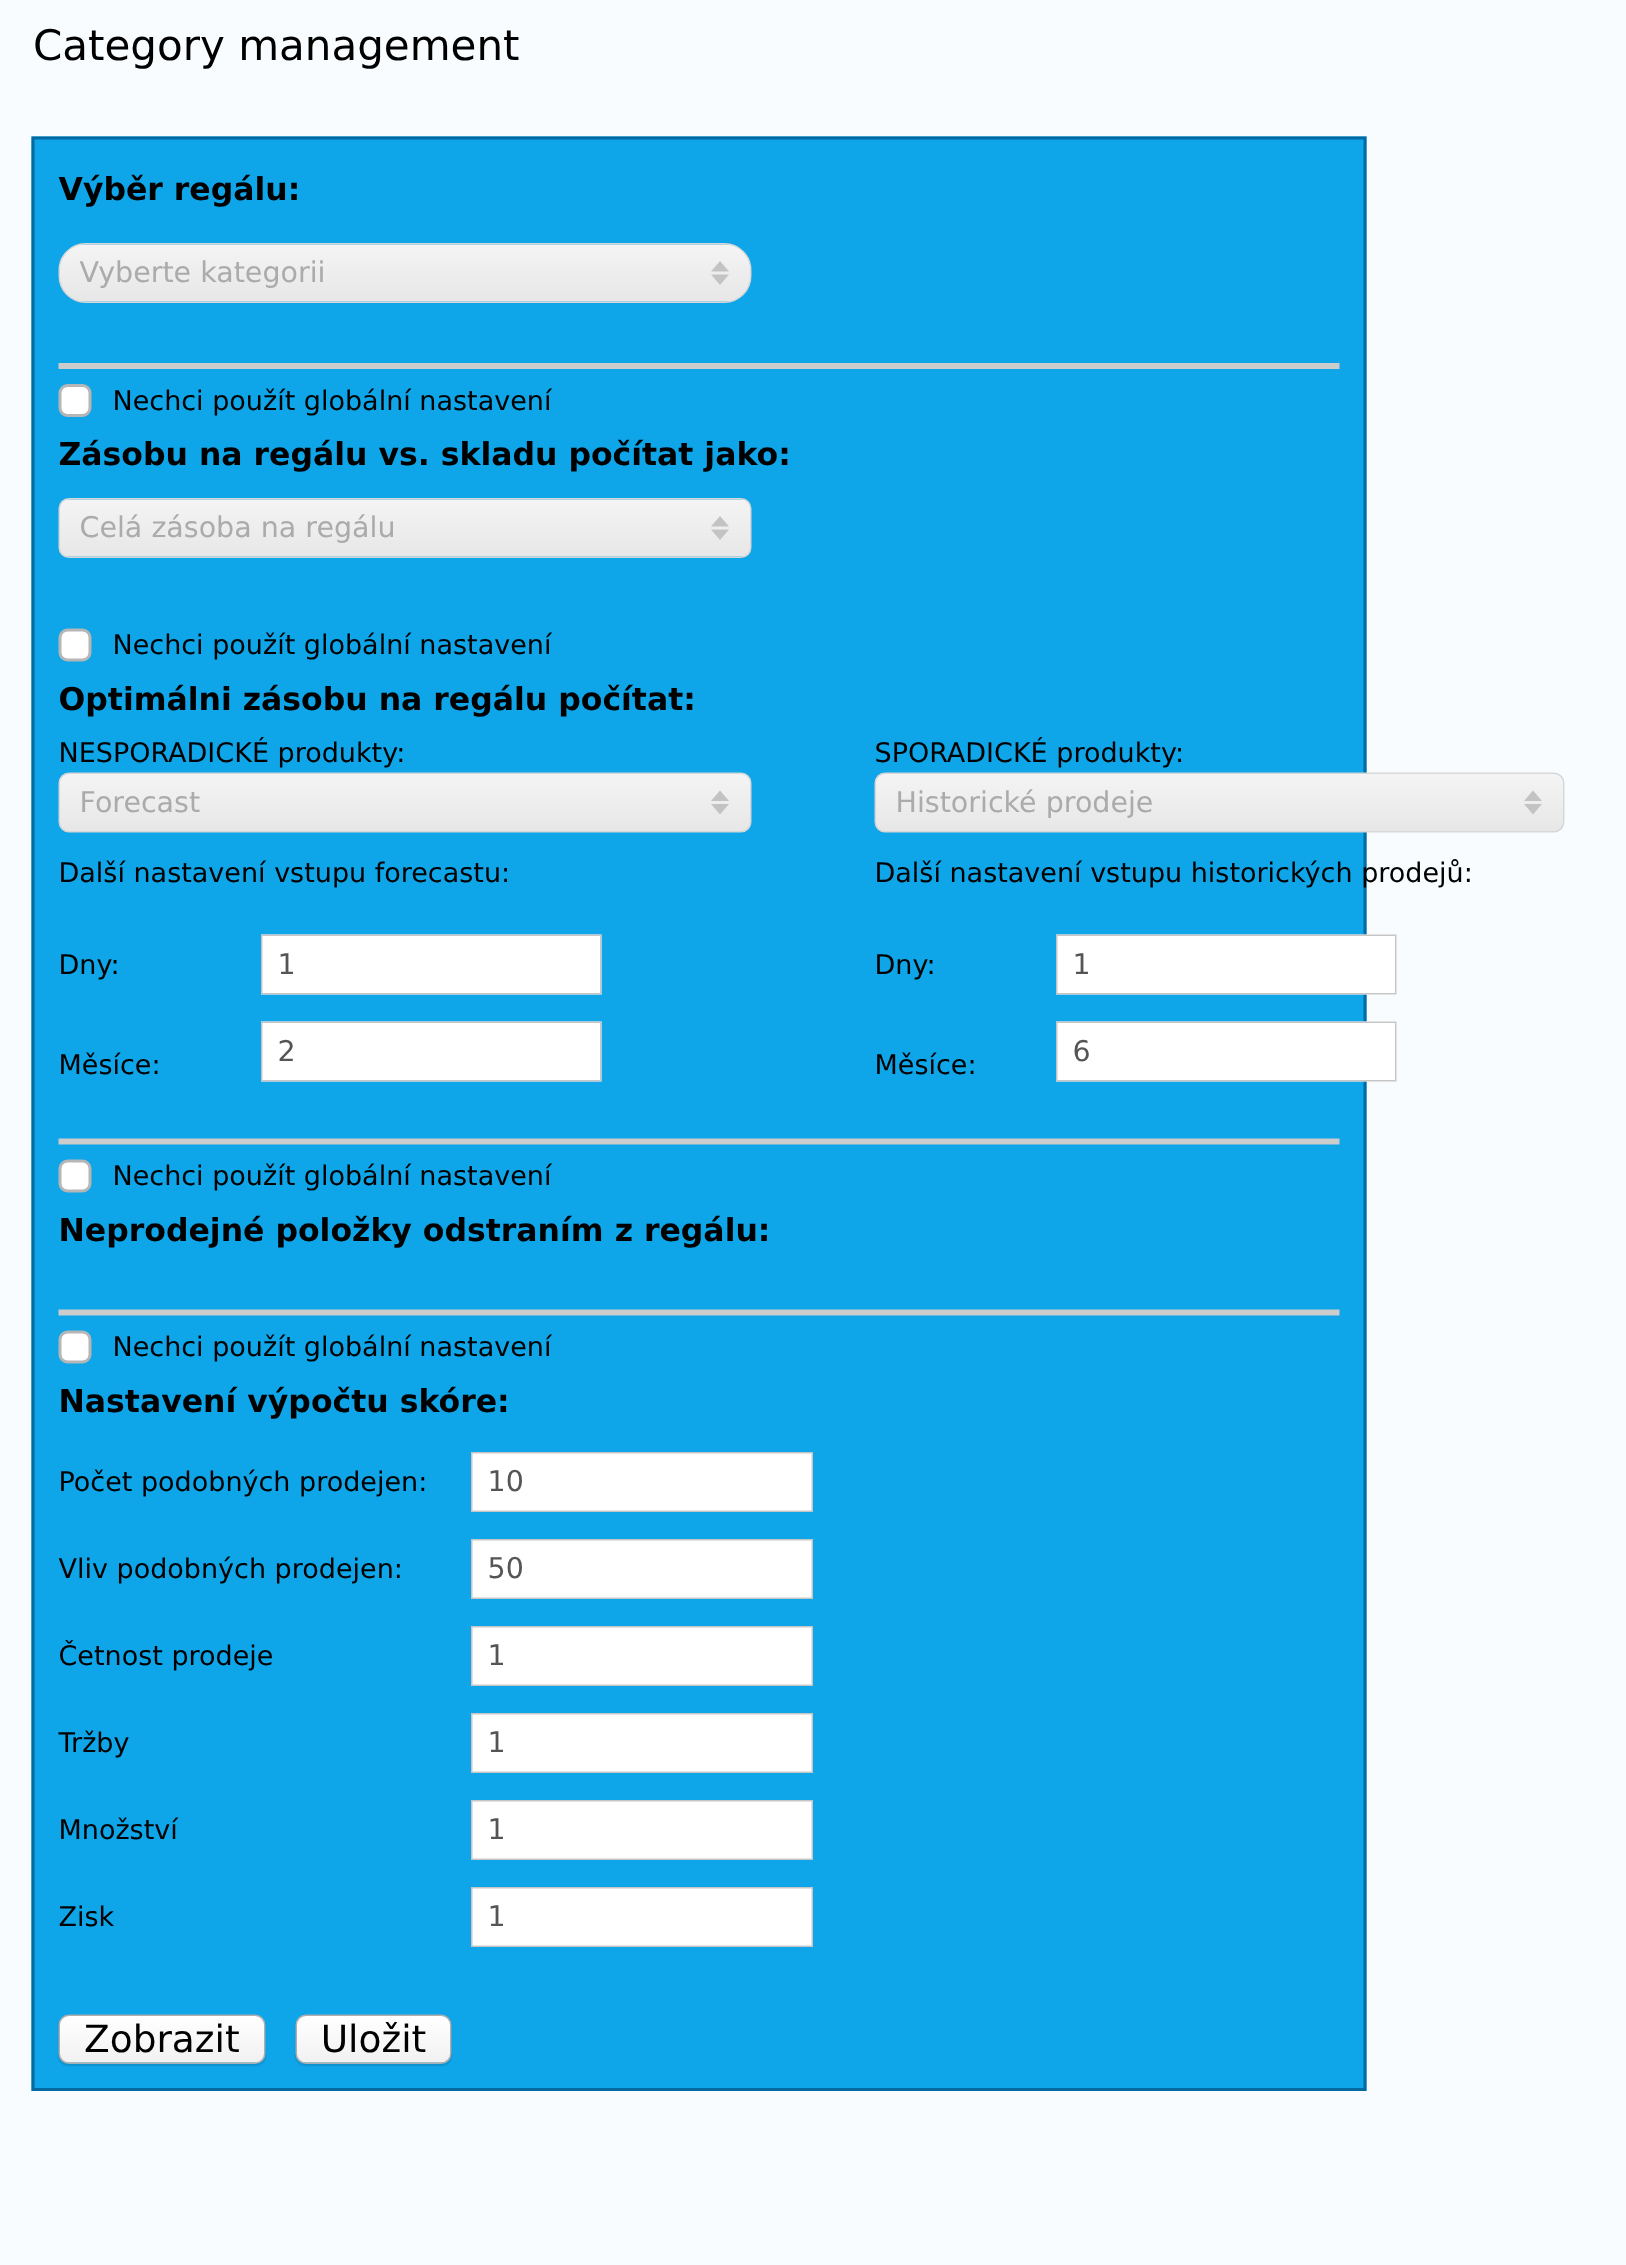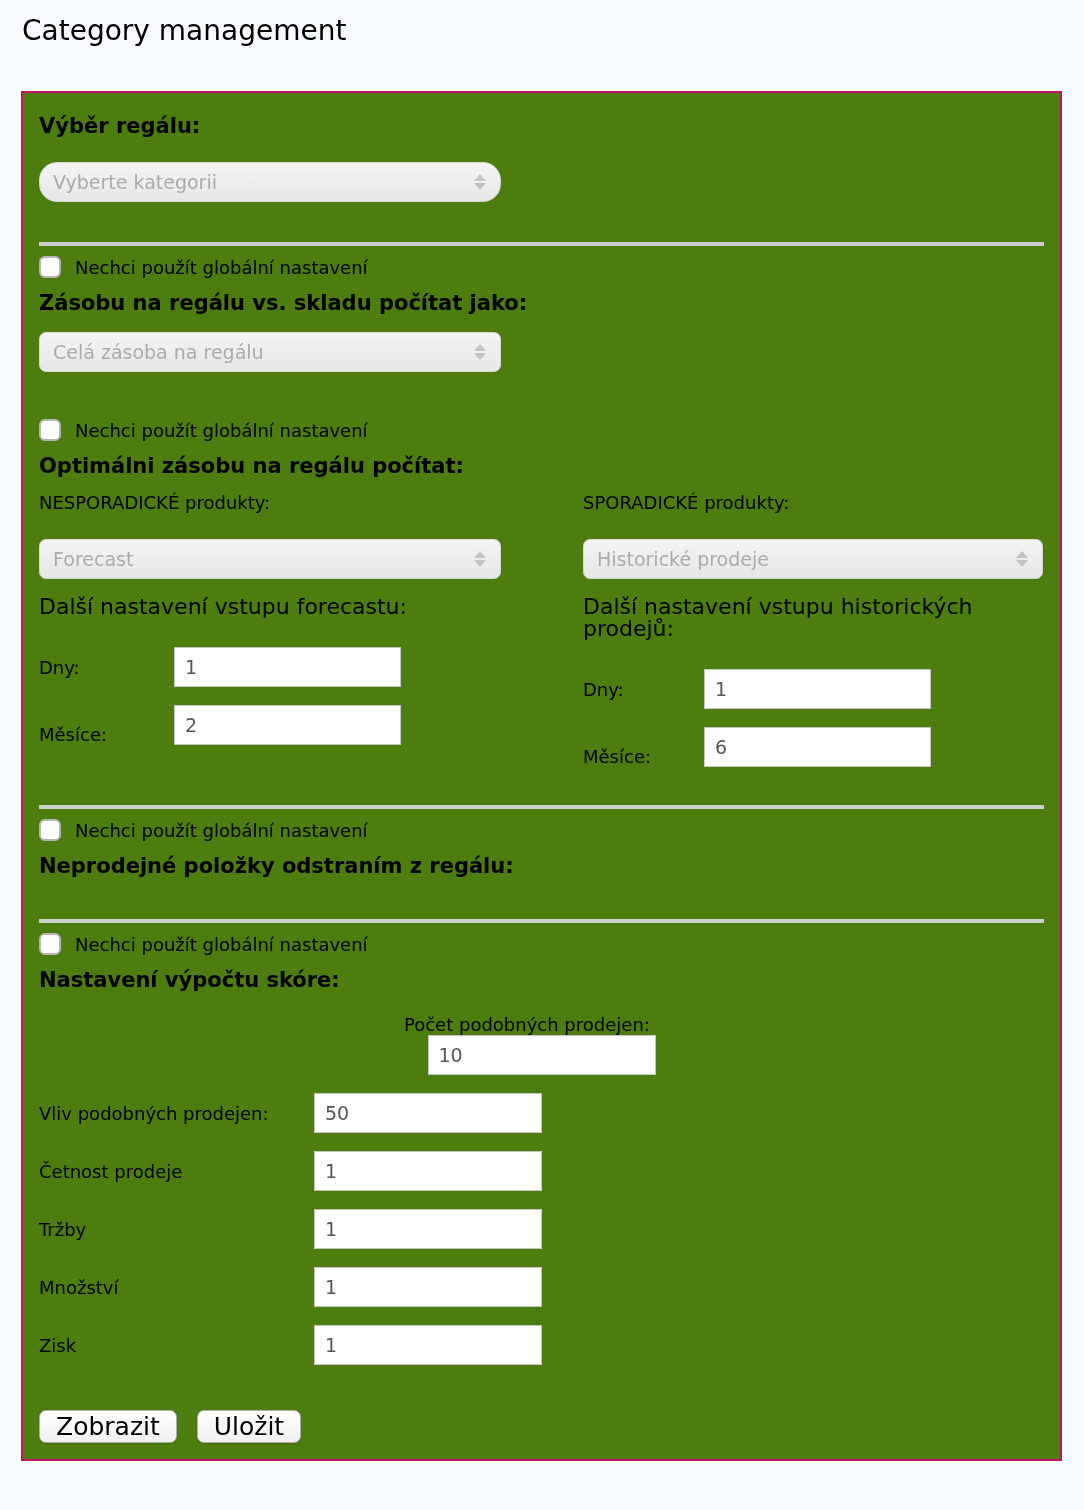--- a/index.html
+++ b/index.html
@@ -12,23 +12,23 @@
   }
   .page-title {
     margin:14px 0 0 22px;
     font-size:28px;
     font-weight:400;
     line-height:34px;
     color:#000;
   }
   .panel {
     margin:43px 0 0 21px;
-    width:1041px;
-    background:#4d7c0f;
-    border:2px solid #be185d;
+    width:890px;
+    background:#0ea5e9;
+    border:2px solid #0369a1;
     padding:20px 16px 16px 16px;
   }
   .heading {
     font-size:21px;
     font-weight:bold;
     line-height:27px;
     color:#000;
   }
   .select {
     width:462px;
@@ -67,42 +67,42 @@
     border-radius:6px;
     flex:0 0 auto;
   }
   .check-label { margin-left:14px; font-size:18px; }
 
   .mt12 { margin-top:12px; }
   .mt15 { margin-top:15px; }
 
   .two-col { display:grid; grid-template-columns:544px 1fr; margin-top:12px; }
   .col-label { font-size:18px; line-height:22px; }
-  .two-col .select { margin-top:25px; }
+  .two-col .select { margin-top:1px; }
   .col-right .select { width:460px; }
-  .sub-label { font-size:22px; line-height:22px; margin-top:17px; }
+  .sub-label { font-size:18px; line-height:22px; margin-top:17px; }
 
   .field-row { display:flex; align-items:center; }
   .field-row.days   { margin-top:29px; }
   .field-row.months { margin-top:18px;align-items:flex-end; }
   .field-label { font-size:18px; }
   .col-left  .field-label { width:135px; }
   .col-right .field-label { width:121px; }
   .text-input {
     width:227px; height:40px;
     background:#fff;
     border:1px solid #c6c6c6;
     font-size:19px;
     color:#555;
     padding:0 10px;
     font-family:"DejaVu Sans","Liberation Sans",sans-serif;
   }
 
   .score-row { display:flex; align-items:center; margin-top:18px; }
-  .score-row.first { margin-top:20px;flex-direction:column; }
+  .score-row.first { margin-top:20px; }
   .score-label { width:275px; font-size:18px; }
   .score-row .text-input { width:228px; }
 
   .button-row { display:flex; gap:20px; margin-top:45px; }
   .btn {
     height:33px;
     padding:0 16px;
     border:1px solid #aeaeae;
     border-radius:7px;
     background:linear-gradient(#ffffff,#f1f1f1);

